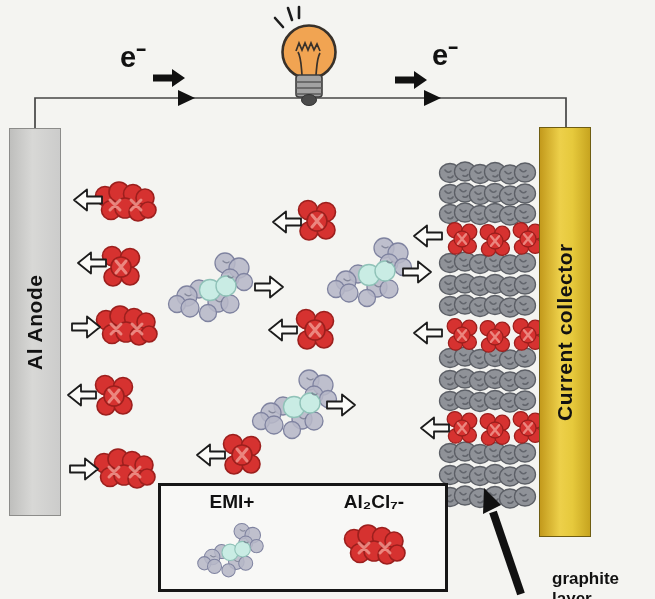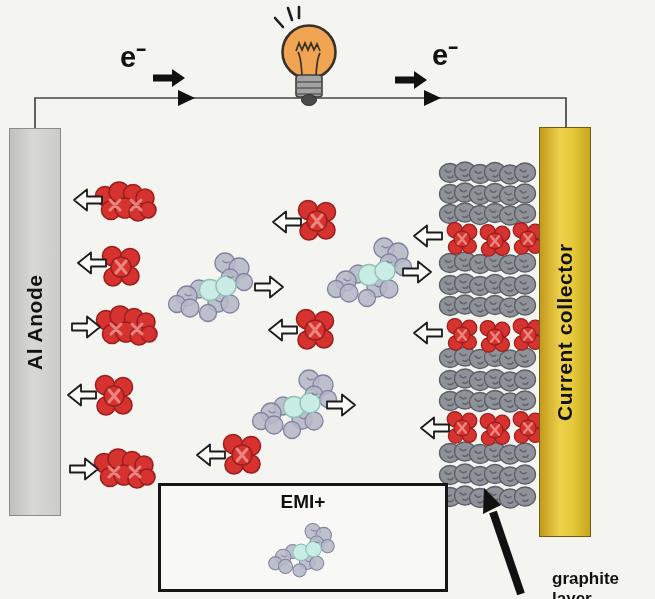--- a/index.html
+++ b/index.html
@@ -204,17 +204,23 @@
   <div class="elabel" style="left:120px;top:36px;">e⁻</div>
   <div class="elabel" style="left:432px;top:34px;">e⁻</div>
 
   <div class="legend">
     <div class="legcol">
       <div class="leglabel">EMI+</div>
       <svg width="96" height="74" viewBox="0 0 96 74">
         <use href="#emi" transform="translate(50,36) scale(0.78)"></use>
       </svg>
     </div>
+    <div class="legcol">
+      <div class="leglabel">Al₂Cl₇-</div>
+      <svg width="96" height="74" viewBox="0 0 96 74">
+        <use href="#al2cl7" transform="translate(48,32)"></use>
+      </svg>
+    </div>
   </div>
 
   <div class="gcap">graphite layer</div>
 
 </div>
 
 </body></html>

